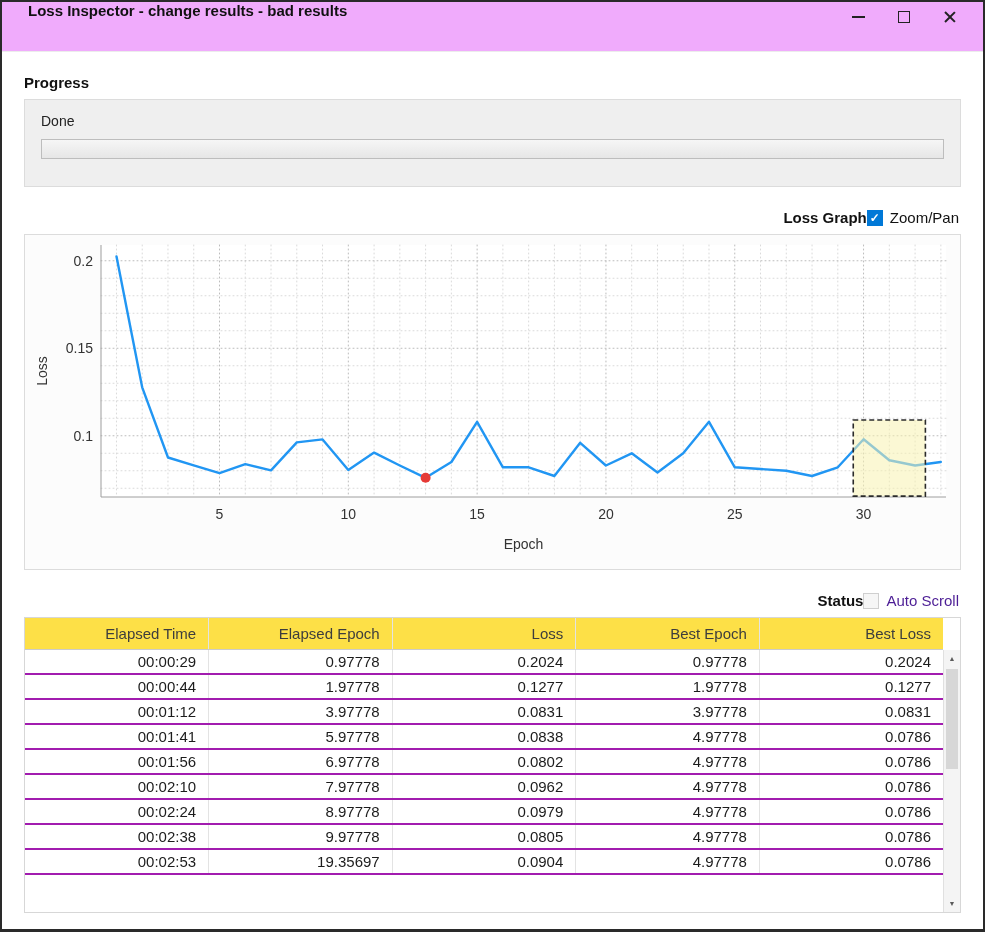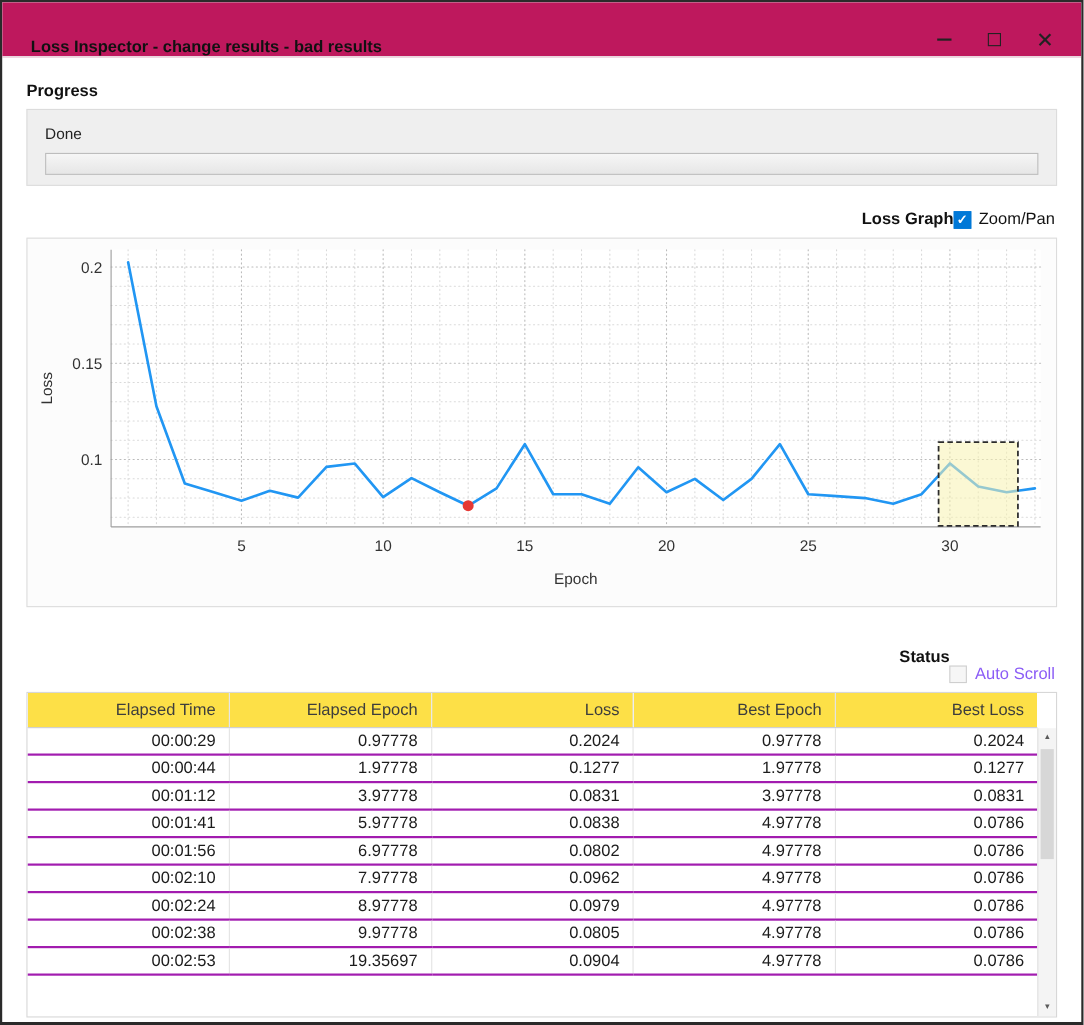--- a/index.html
+++ b/index.html
@@ -11,56 +11,56 @@
   }
   .window {
     position: absolute; inset: 0;
     border: 2px solid #2a2a2a;
     border-bottom-width: 3px;
     background: #fff;
     overflow: hidden;
   }
   
   .titlebar {
-    height: 50px; display: flex; align-items: flex-end;
+    height: 50px; display: flex; align-items: flex-start;
     padding: 0 18px 0 26px;
     border-bottom: 1px solid #ececec;
-    background: #be185d;
+    background: #f0abfc;
   }
   .title { font-size: 15px; font-weight: 700; color: #111; }
   .win-controls { margin-left: auto; display: flex; gap: 16px; align-items: center; }
   .wbtn { width: 30px; height: 30px; background: none; border: none; display: flex; align-items: center; justify-content: center; cursor: default; }
   .glyph-min { width: 13px; height: 2px; background: #222; display: block; }
   .glyph-max { width: 12px; height: 12px; border: 1.6px solid #222; display: block; }
   .glyph-close { position: relative; width: 14px; height: 14px; display: block; }
   .glyph-close::before, .glyph-close::after {
     content: ""; position: absolute; left: 6.2px; top: 0; width: 1.7px; height: 14px; background: #222;
   }
   .glyph-close::before { transform: rotate(45deg); }
   .glyph-close::after  { transform: rotate(-45deg); }
   
   .appbody { padding: 6px 22px 0; }
   .section-heading { font-size: 15px; font-weight: 700; color: #111; }
   .appbody > .section-heading { display: block; margin: 16px 0 8px; }
   .heading-row { display: flex; align-items: center; justify-content: flex-end; margin: 22px 2px 8px; }
   .groupbox { border: 1px solid #dcdcdc; }
   
-  .progress-box { background: #efefef; padding: 13px 16px 9px; }
+  .progress-box { background: #efefef; padding: 13px 16px 27px; }
   .done-label { font-size: 14px; color: #222; }
   .progressbar { margin-top: 10px; height: 20px; border: 1px solid #bdbdbd; background: linear-gradient(#f6f6f6, #e6e6e6); }
   .progress-fill { height: 100%; width: 0%; background: #06b025; }
   
   .checkbox-row { display: flex; align-items: center; gap: 7px; font-size: 15px; color: #111; cursor: default; }
   .cb {
     width: 16px; height: 16px; display: flex; align-items: center; justify-content: center;
     font-size: 12px; line-height: 1; color: #fff; border: 1px solid #8a8a8a; background: #fff;
   }
   .cb.checked { background: #0078d7; border-color: #0078d7; font-weight: 700; }
   .cb.cb-disabled { border-color: #cfcfcf; background: #f6f6f6; }
-  .checkbox-row.disabled { color: #8b5cf6; margin-top: 30px; }
+  .checkbox-row.disabled { color: #4c1d95; }
   
   .graph-box { height: 336px; background: #fcfcfc; position: relative; }
   #chart-svg { display: block; }
   #chart-svg text { font-family: "Liberation Sans", sans-serif; }
   
   .table-wrap { margin-top: 8px; height: 296px; border: 1px solid #d7d7d7; position: relative; overflow: hidden; background: #fff; }
   table { width: calc(100% - 17px); border-collapse: collapse; table-layout: fixed; }
   th, td { text-align: right; padding: 0 12px 0 0; font-size: 15px; white-space: nowrap; overflow: hidden; }
   th { height: 31px; font-weight: 400; color: #3d3d3d; background: #fde047; border-bottom: 1px solid #cbcbcb; }
   td { height: 25px; color: #1c1c1c; border-bottom: 2px solid #a21caf; }

